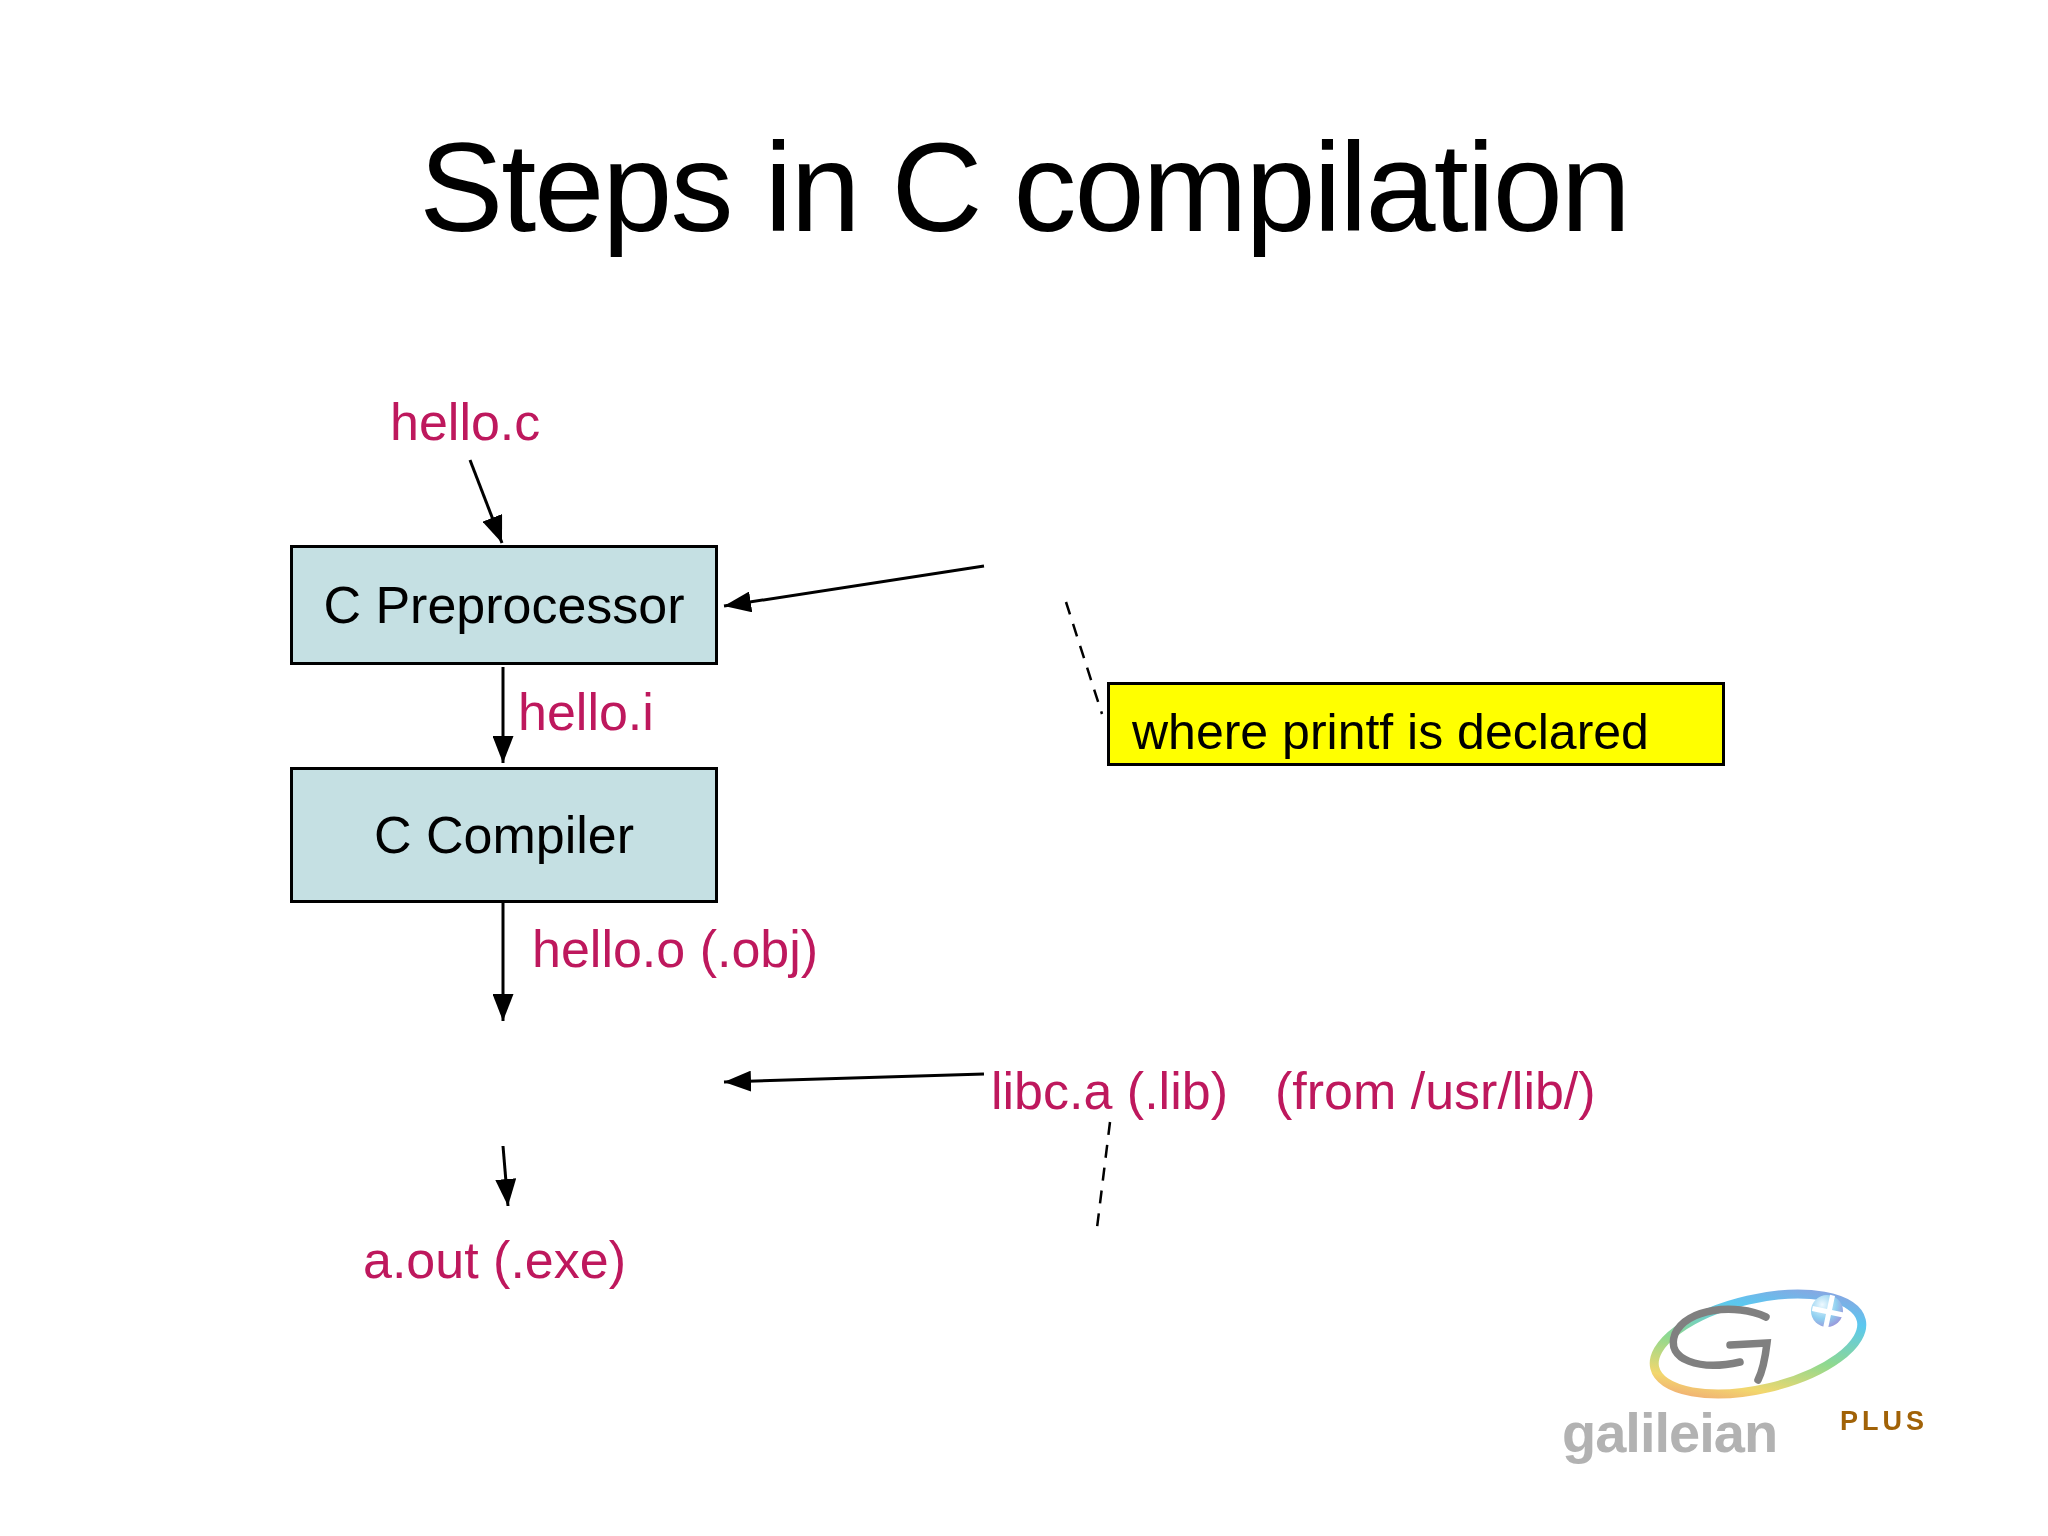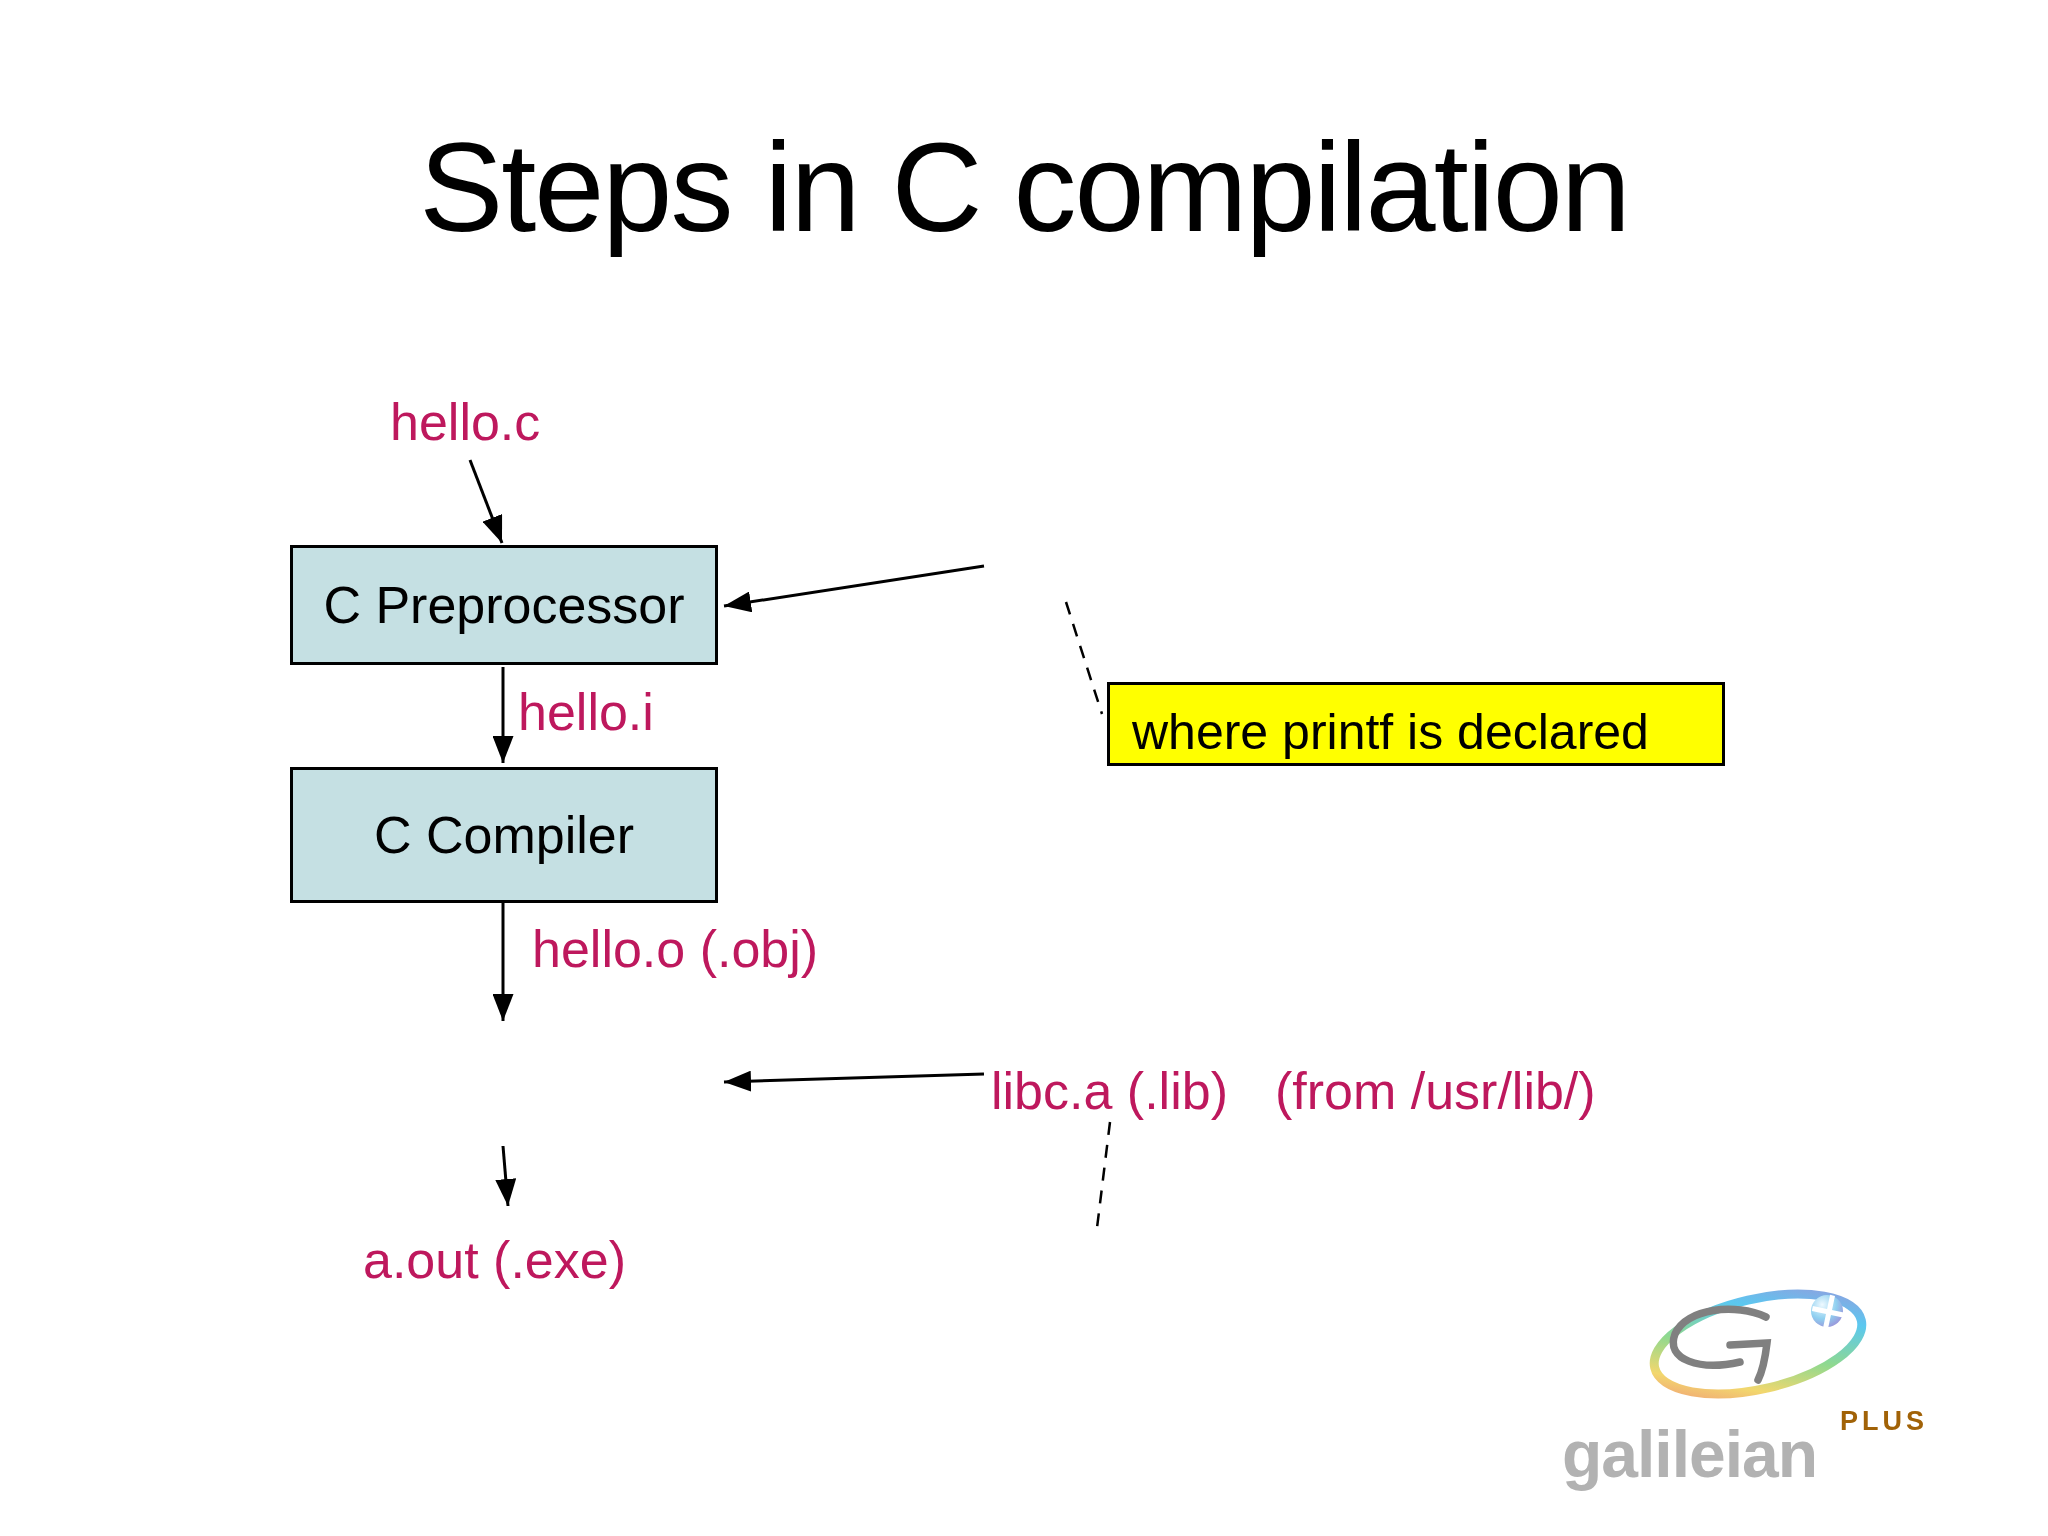--- a/index.html
+++ b/index.html
@@ -31,22 +31,22 @@
   .src-gap2{display:inline-block;margin-left:47px;}
   .note{
     background:#ffff00;border:3px solid #000;box-sizing:border-box;
     display:flex;align-items:center;
     font-size:50px;color:#000;padding-left:22px;padding-top:16px;
   }
   #note-declared{left:1107px;top:682px;width:618px;height:84px;}
   #note-defined{left:1092px;top:1193px;width:618px;height:84px;}
   #wires{left:0;top:0;width:2048px;height:1536px;pointer-events:none;}
   #wordmark{
-    left:1562px;top:1405px;font-size:66px;font-weight:bold;color:#b2b2b2;
-    letter-spacing:-1px;line-height:1;white-space:nowrap;margin-top:16px;
+    left:1562px;top:1405px;font-size:56px;font-weight:bold;color:#b2b2b2;
+    letter-spacing:-1px;line-height:1;white-space:nowrap;
   }
   #wordmark-plus{
     left:1840px;top:1408px;font-size:27px;font-weight:bold;color:#a16207;
     letter-spacing:4px;line-height:1;white-space:nowrap;
   }
 </style>
 </head>
 <body>
 
 <div id="slide">

